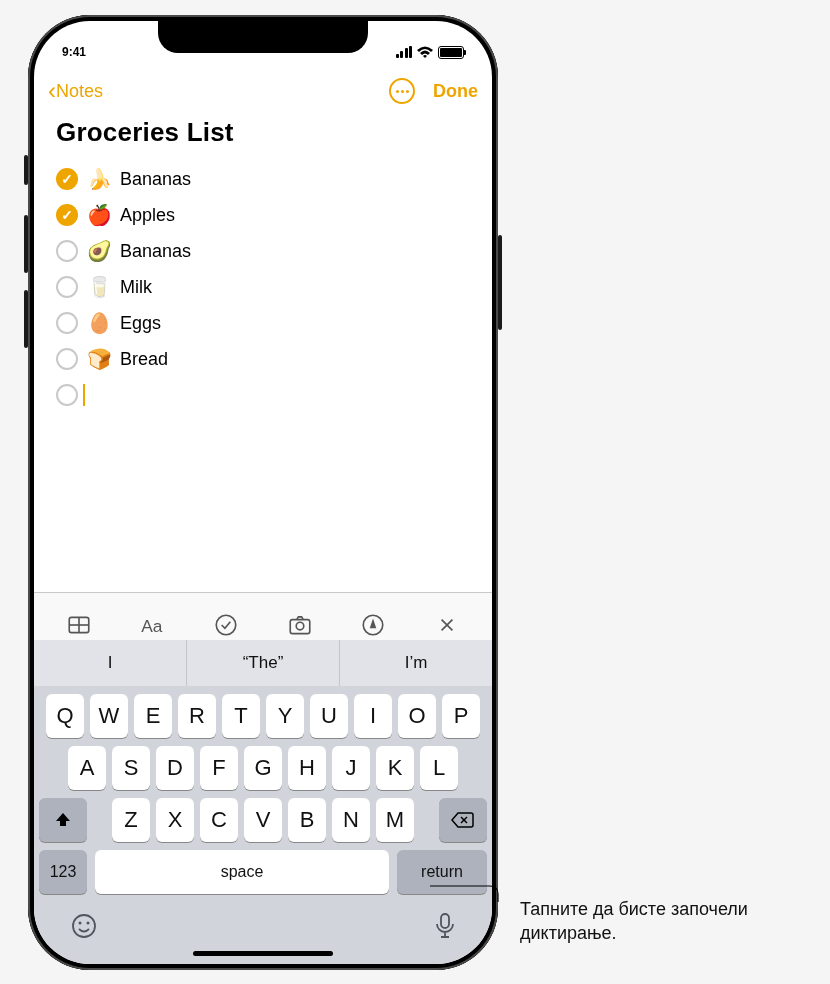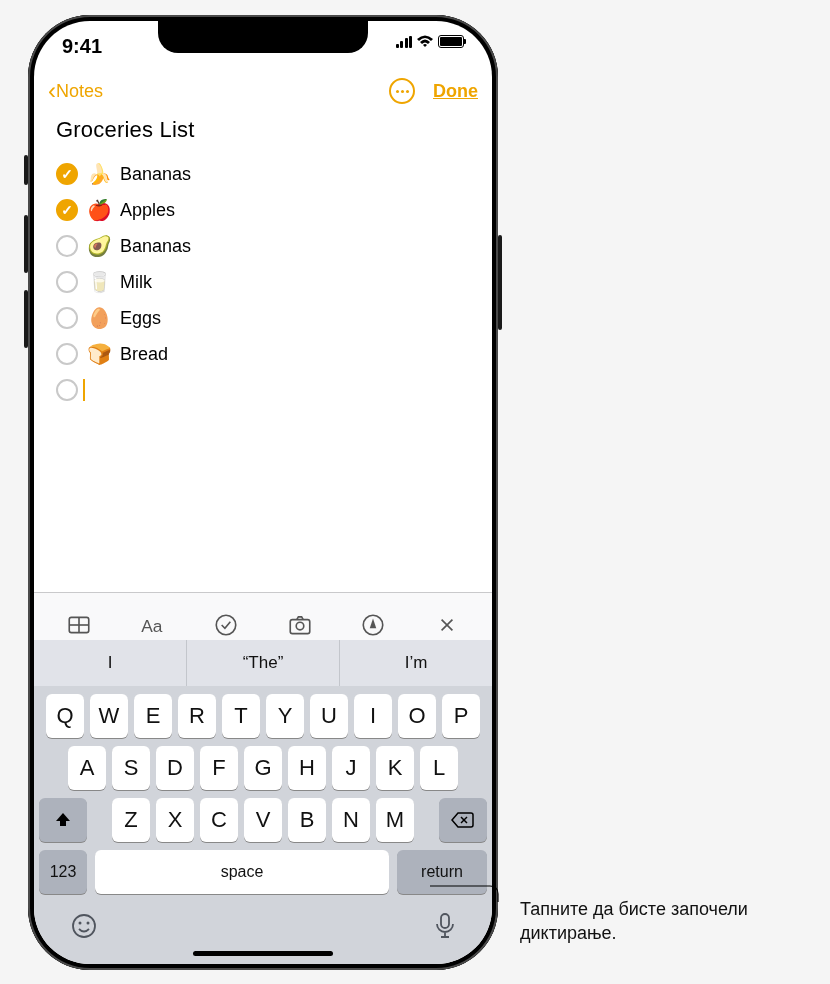--- a/index.html
+++ b/index.html
@@ -45,23 +45,23 @@
     width: 210px; height: 32px;
     background: #000;
     border-bottom-left-radius: 20px;
     border-bottom-right-radius: 20px;
     z-index: 100;
   }
   .status-bar {
     height: 48px;
     display: flex;
     justify-content: space-between;
-    align-items: flex-start;
+    align-items: center;
     padding: 14px 28px 0;
-    font-size: 20px;
+    font-size: 12px;
     font-weight: 600;
   }
   .status-right { display:flex; align-items:center; gap:4px; }
   .bars { display:flex; align-items:flex-end; gap:1.5px; height:12px;}
   .bars span{ width:3px; background:#000; border-radius:1px;}
   .bars span:nth-child(1){height:4px} .bars span:nth-child(2){height:7px}
   .bars span:nth-child(3){height:10px} .bars span:nth-child(4){height:12px}
   .battery{ width:26px; height:13px; border:1.5px solid #000; border-radius:3px; position:relative;}
   .battery::after{content:"";position:absolute;right:-3px;top:3px;width:2px;height:5px;background:#000;border-radius:0 1px 1px 0;}
   .battery .fill{position:absolute;left:1px;top:1px;bottom:1px;right:1px;background:#000;border-radius:1px;}
@@ -76,28 +76,28 @@
     font-size: 18px;
   }
   .nav-left { display:flex; align-items:center; gap:2px; cursor:pointer;}
   .nav-right{ display:flex; align-items:center; gap:18px;}
   .chev{ font-size:24px; font-weight:300; margin-right:-2px;}
   .more-btn{
     width:26px;height:26px;border:2px solid #efa500;border-radius:50%;
     display:flex;align-items:center;justify-content:center;cursor:pointer;
   }
   .more-btn span{width:3px;height:3px;background:#efa500;border-radius:50%;margin:0 1px;}
-  .done{font-weight:600;cursor:pointer;text-decoration:underline;}
+  .done{font-weight:600;cursor:pointer;}
 
   .note-body{
     flex:1;
     padding: 4px 22px 0;
     overflow:hidden;
   }
-  .title{ font-size:22px; font-weight:400; margin-bottom:18px; letter-spacing:0.2px;}
+  .title{ font-size:26px; font-weight:700; margin-bottom:18px; letter-spacing:0.2px;}
   .list-item{
     display:flex;align-items:center;gap:9px;
     font-size:18px; margin-bottom:10px; height:26px;
   }
   .check{
     width:22px;height:22px;border:2px solid #c9c9c9;border-radius:50%;
     flex-shrink:0;display:flex;align-items:center;justify-content:center;
     cursor:pointer;
   }
   .check.on{background:#efa500;border-color:#efa500;}

